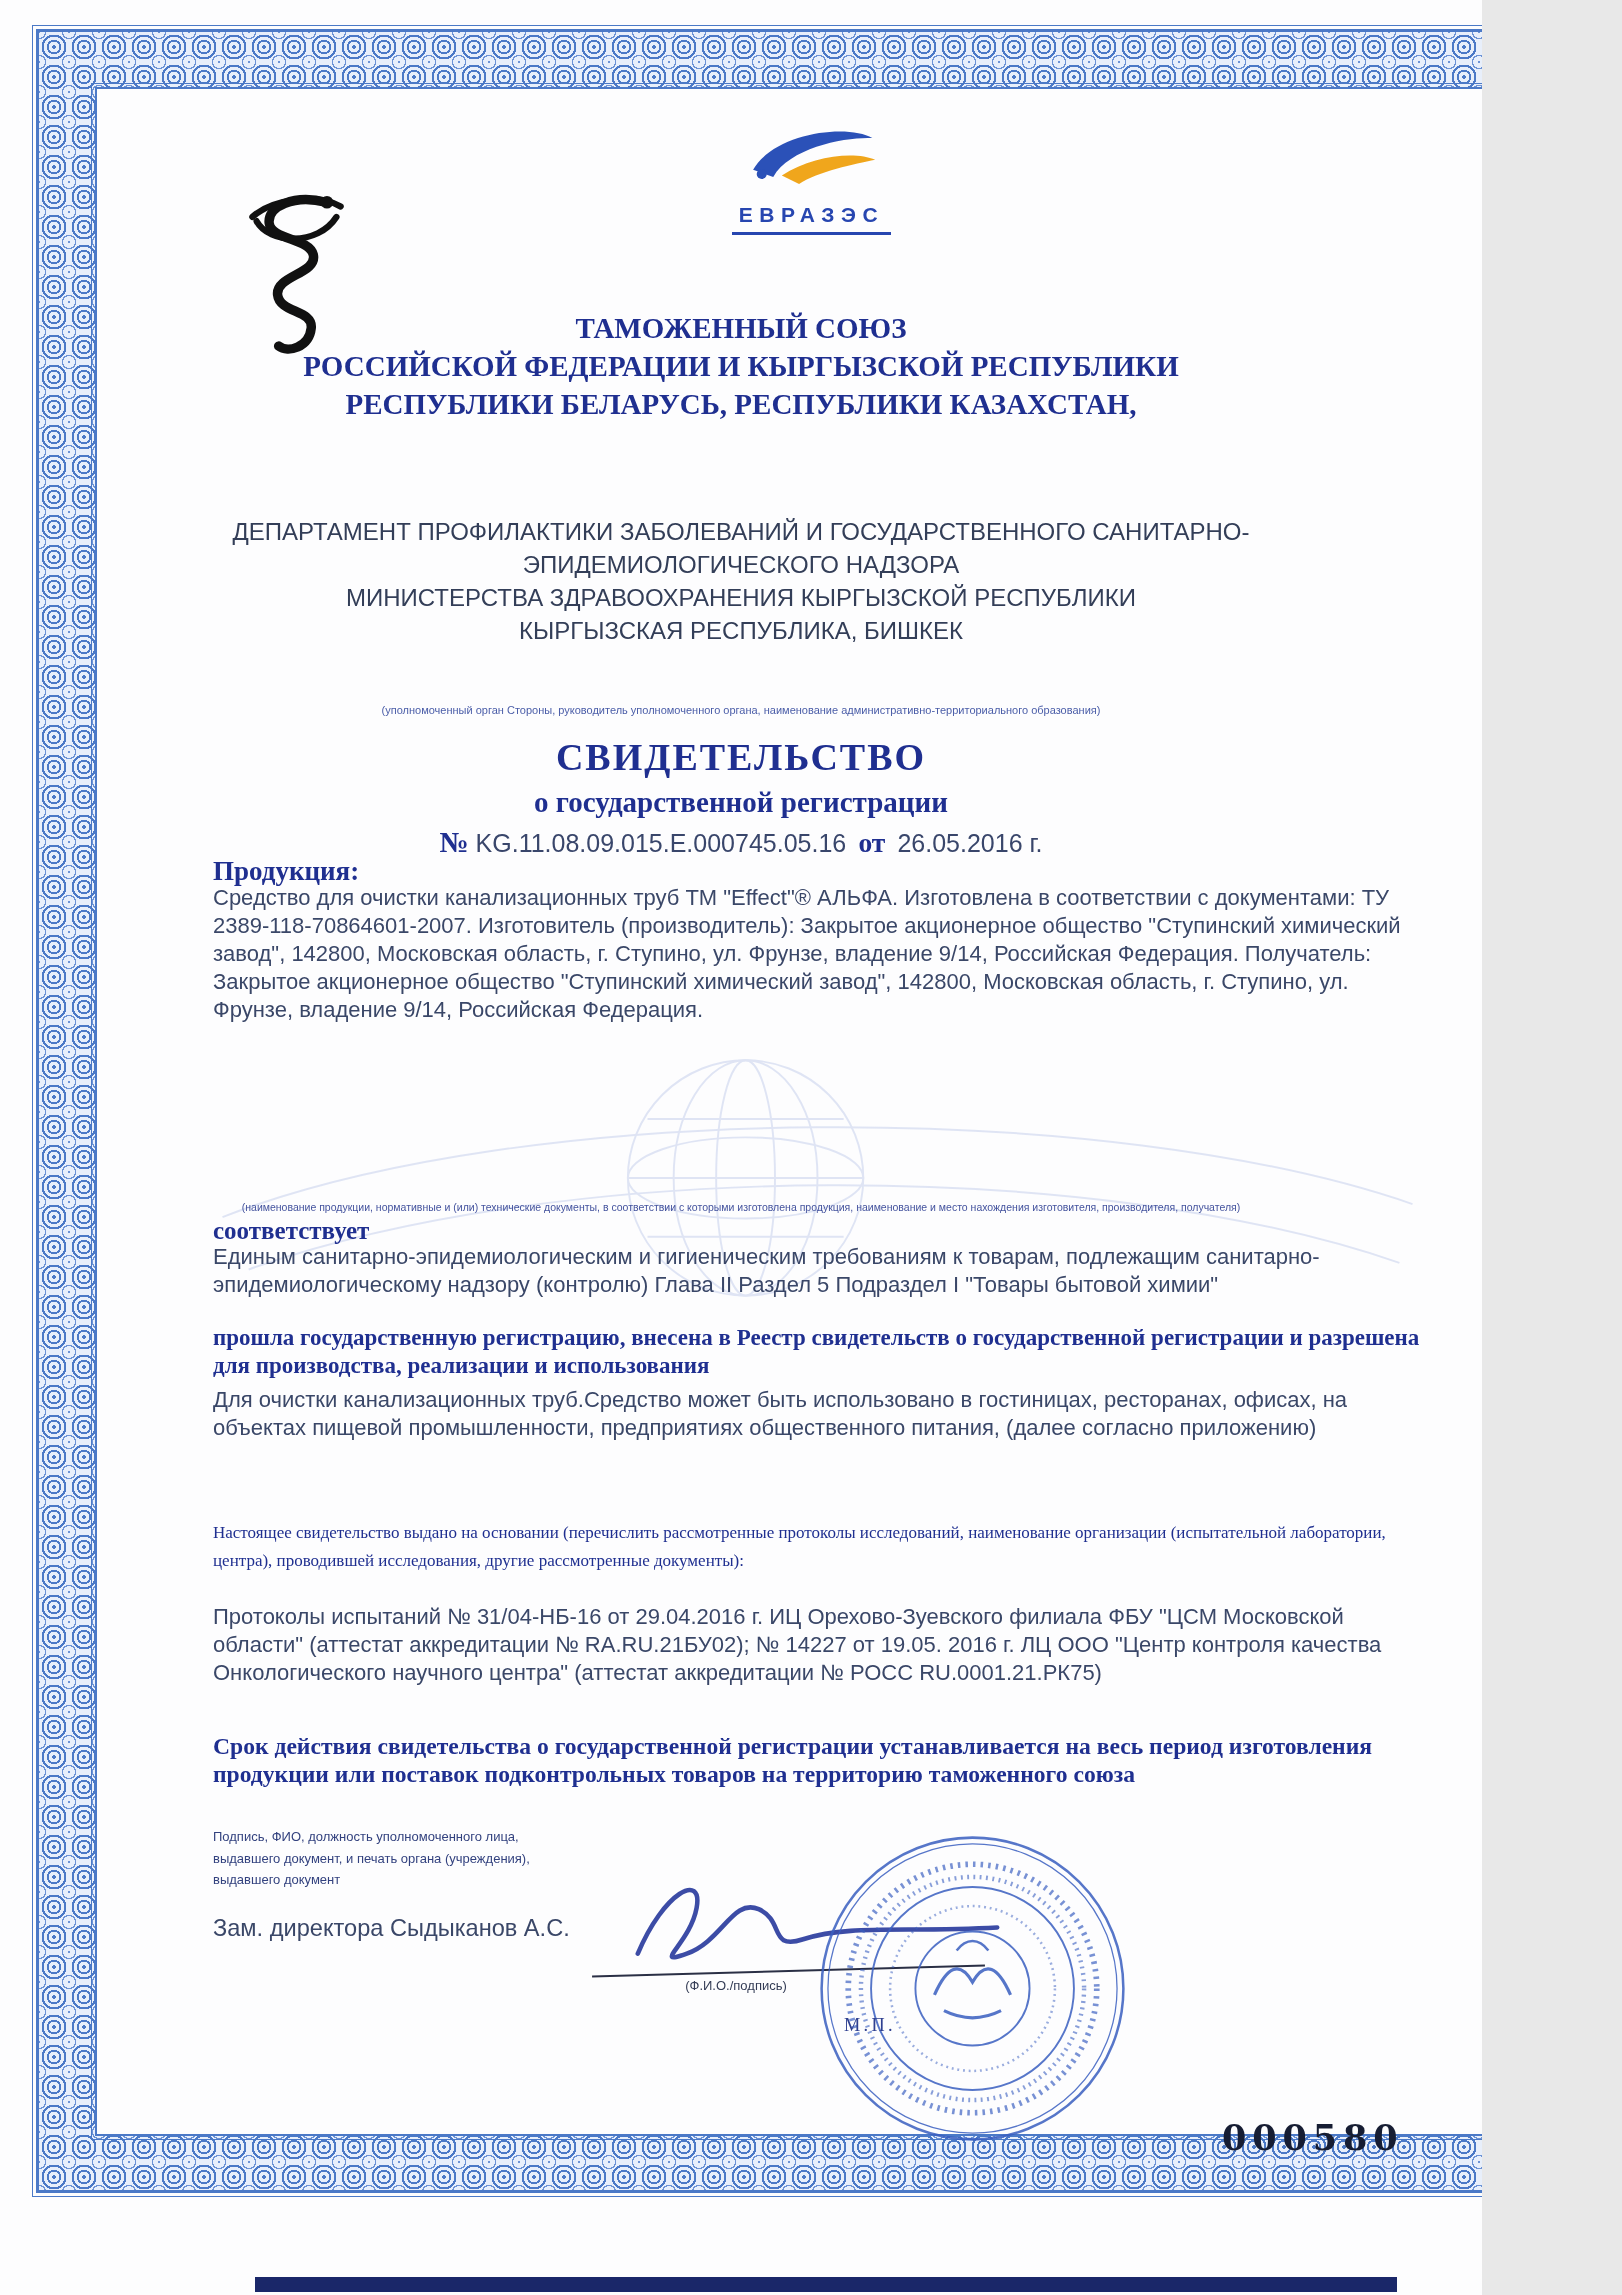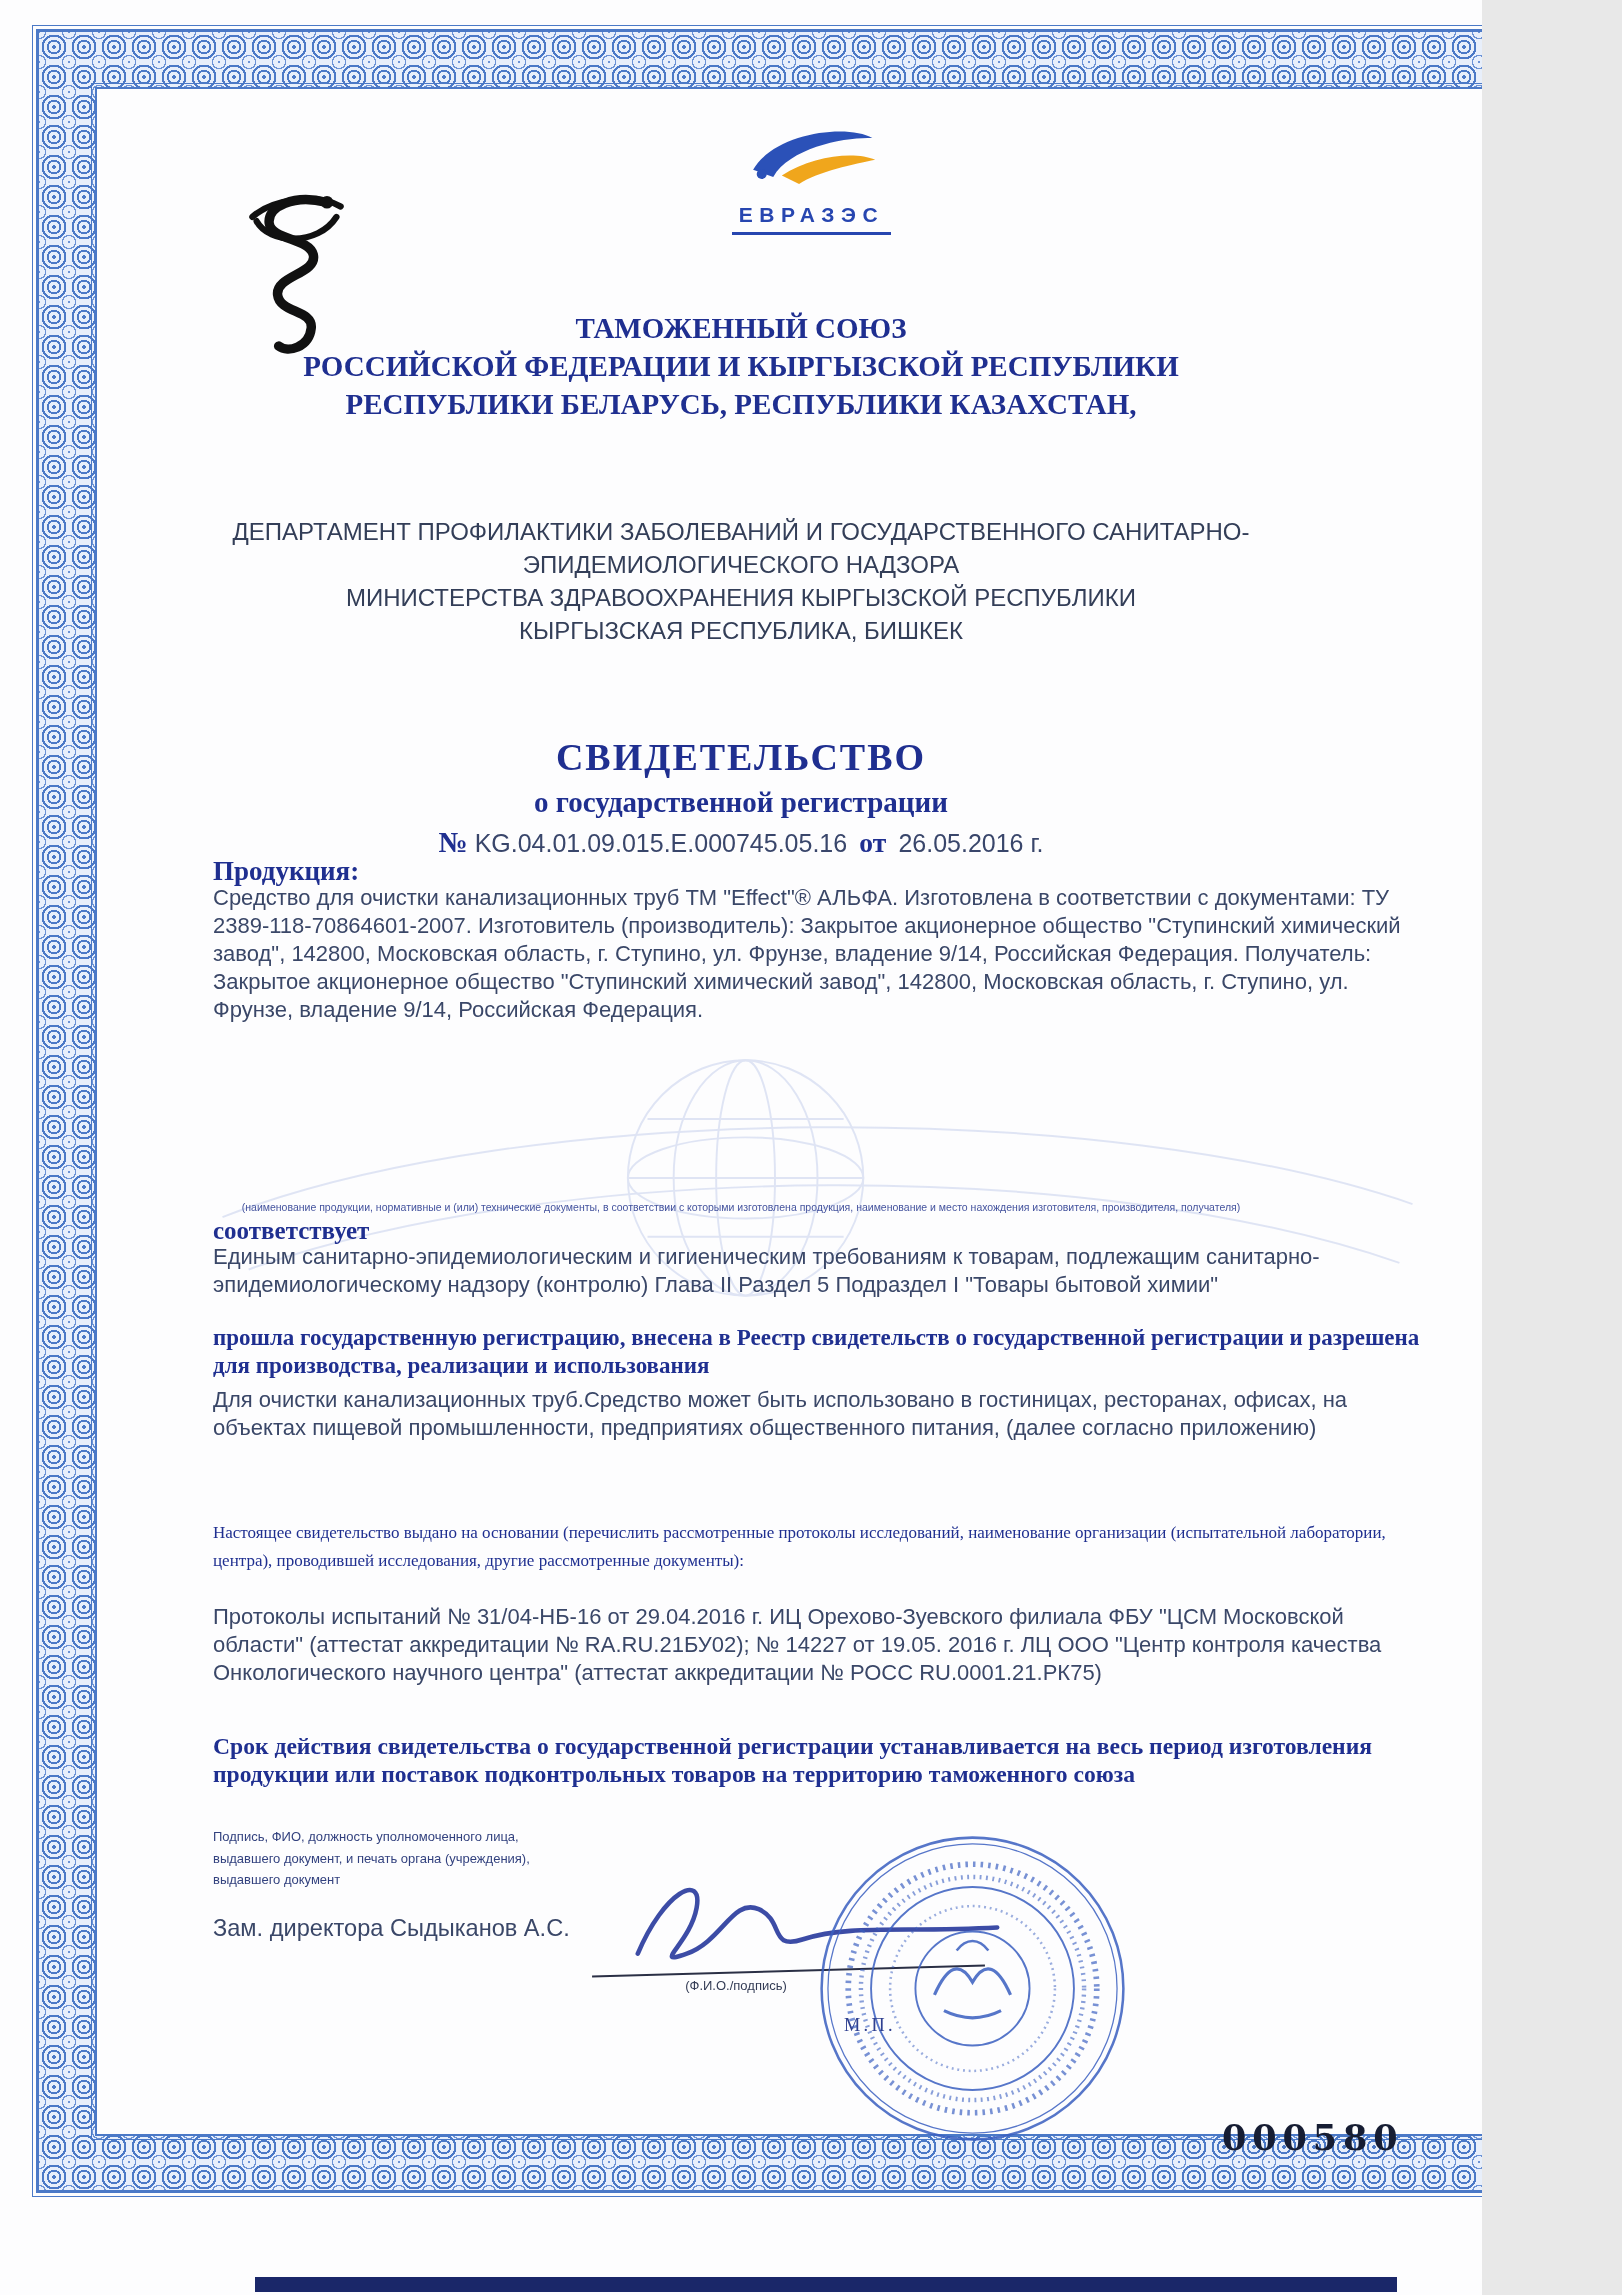--- a/index.html
+++ b/index.html
@@ -169,27 +169,28 @@
     <div>РЕСПУБЛИКИ БЕЛАРУСЬ, РЕСПУБЛИКИ КАЗАХСТАН,</div>
   </div>
 
   <div class="department">
     <div>ДЕПАРТАМЕНТ ПРОФИЛАКТИКИ ЗАБОЛЕВАНИЙ И ГОСУДАРСТВЕННОГО САНИТАРНО-</div>
     <div>ЭПИДЕМИОЛОГИЧЕСКОГО НАДЗОРА</div>
     <div>МИНИСТЕРСТВА ЗДРАВООХРАНЕНИЯ КЫРГЫЗСКОЙ РЕСПУБЛИКИ</div>
     <div>КЫРГЫЗСКАЯ РЕСПУБЛИКА, БИШКЕК</div>
   </div>
 
+  <div class="authority-note">(уполномоченный орган Стороны, руководитель уполномоченного органа, наименование административно-территориального образования)</div>
 
   <div class="cert-title">СВИДЕТЕЛЬСТВО</div>
   <div class="cert-subtitle">о государственной регистрации</div>
 
   <div class="cert-number-line">
     <span class="nsign">№</span>
-    <span>KG.04.01.09.015.E.000745.05.16</span>
+    <span>KG.11.08.09.015.E.000745.05.16</span>
     <span class="ot">от</span>
     <span>26.05.2016 г.</span>
   </div>
 
   <div class="product-label lbl-serif">Продукция:</div>
   <div class="para product-desc">Средство для очистки канализационных труб ТМ "Effect"® АЛЬФА. Изготовлена в соответствии с документами: ТУ 2389-118-70864601-2007. Изготовитель (производитель): Закрытое акционерное общество "Ступинский химический завод", 142800, Московская область, г. Ступино, ул. Фрунзе, владение 9/14, Российская Федерация.  Получатель: Закрытое акционерное общество "Ступинский химический завод", 142800, Московская область, г. Ступино, ул. Фрунзе, владение 9/14, Российская Федерация.</div>
   <div class="product-footnote">(наименование продукции, нормативные и (или) технические документы, в соответствии с которыми изготовлена продукция, наименование и место нахождения изготовителя, производителя, получателя)</div>
 
   <div class="compliance-heading lbl-serif">соответствует</div>
   <div class="para requirements">Единым санитарно-эпидемиологическим и гигиеническим требованиям к товарам, подлежащим санитарно-эпидемиологическому надзору (контролю) Глава II Раздел 5 Подраздел I "Товары бытовой химии"</div>

